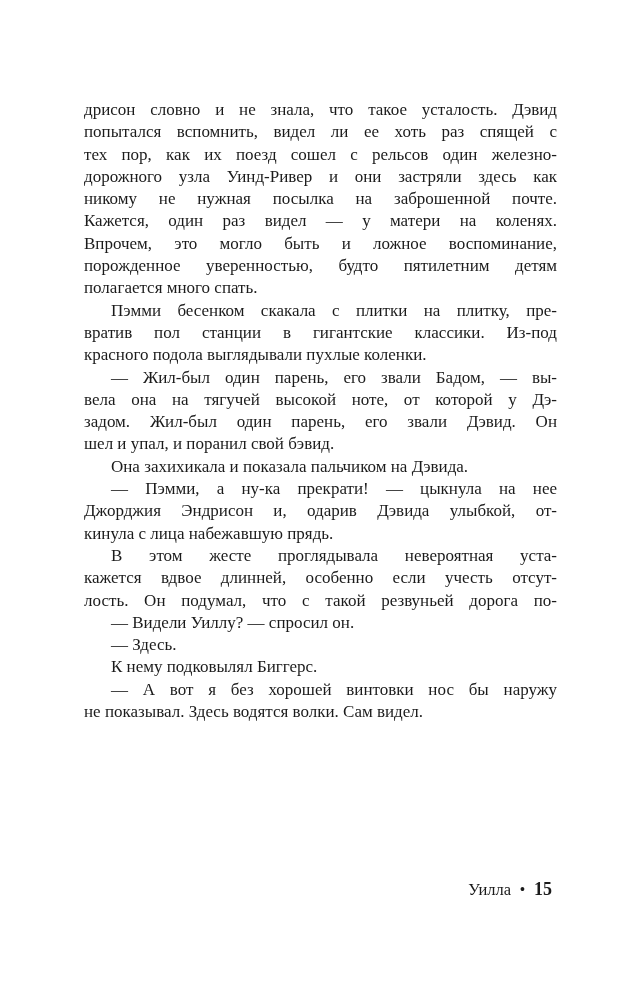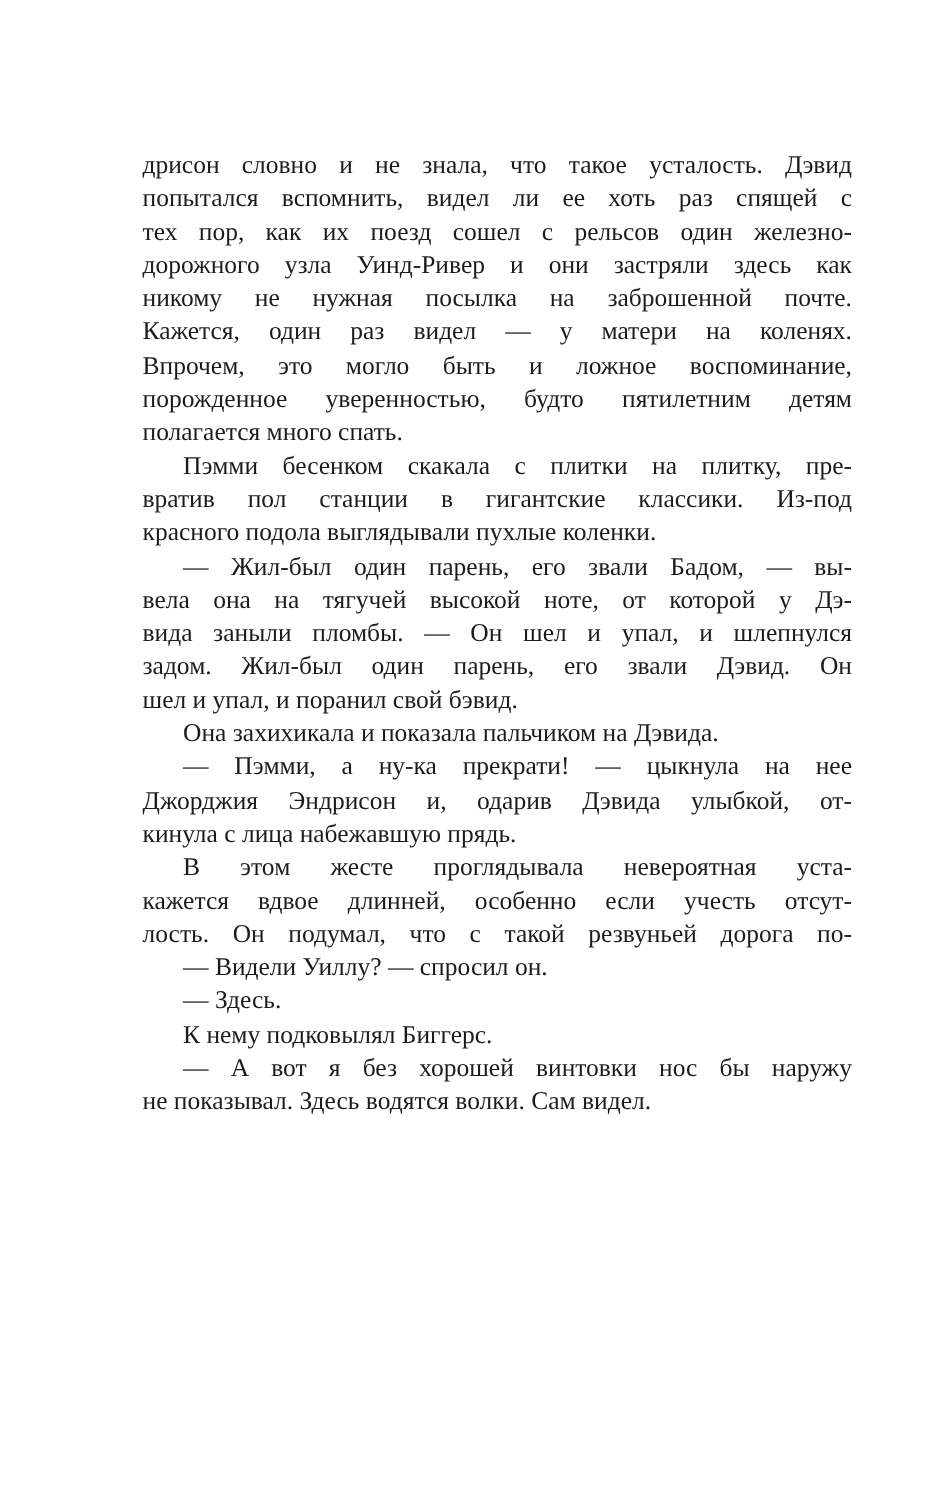--- a/index.html
+++ b/index.html
@@ -11,21 +11,21 @@
     position: relative;
     width: 631px;
     height: 1000px;
     background: #ffffff;
     font-family: "Liberation Serif", serif;
     color: #1b1b1b;
     overflow: hidden;
   }
   .text-block {
     position: absolute;
-    left: 95px;
+    left: 84px;
     top: 99px;
     width: 473px;
     font-size: 17px;
     line-height: 22.3px;
   }
   .paragraph {
     margin: 0;
     padding: 0;
   }
   .line {
@@ -81,21 +81,20 @@
         <div class="line last">полагается много спать.</div>
       </div>
       <div class="paragraph">
         <div class="line indent">Пэмми бесенком скакала с плитки на плитку, пре-</div>
         <div class="line">вратив пол станции в гигантские классики. Из-под</div>
         <div class="line last">красного подола выглядывали пухлые коленки.</div>
       </div>
       <div class="paragraph">
         <div class="line indent">— Жил-был один парень, его звали Бадом, — вы-</div>
         <div class="line">вела она на тягучей высокой ноте, от которой у Дэ-</div>
-        <div class="line">вида заныли пломбы. — Он шел и упал, и шлепнулся</div>
         <div class="line">задом. Жил-был один парень, его звали Дэвид. Он</div>
         <div class="line last">шел и упал, и поранил свой бэвид.</div>
       </div>
       <div class="paragraph">
         <div class="line last indent">Она захихикала и показала пальчиком на Дэвида.</div>
       </div>
       <div class="paragraph">
         <div class="line indent">— Пэмми, а ну-ка прекрати! — цыкнула на нее</div>
         <div class="line">Джорджия Эндрисон и, одарив Дэвида улыбкой, от-</div>
         <div class="line last">кинула с лица набежавшую прядь.</div>
@@ -113,14 +112,17 @@
       </div>
       <div class="paragraph">
         <div class="line last indent">К нему подковылял Биггерс.</div>
       </div>
       <div class="paragraph">
         <div class="line indent">— А вот я без хорошей винтовки нос бы наружу</div>
         <div class="line last">не показывал. Здесь водятся волки. Сам видел.</div>
       </div>
     </div>
 
+  <div class="footer">
+    <span>Уилла</span><span class="bullet">•</span><span class="pagenum">15</span>
+  </div>
 
 </div>
 
 </body></html>

